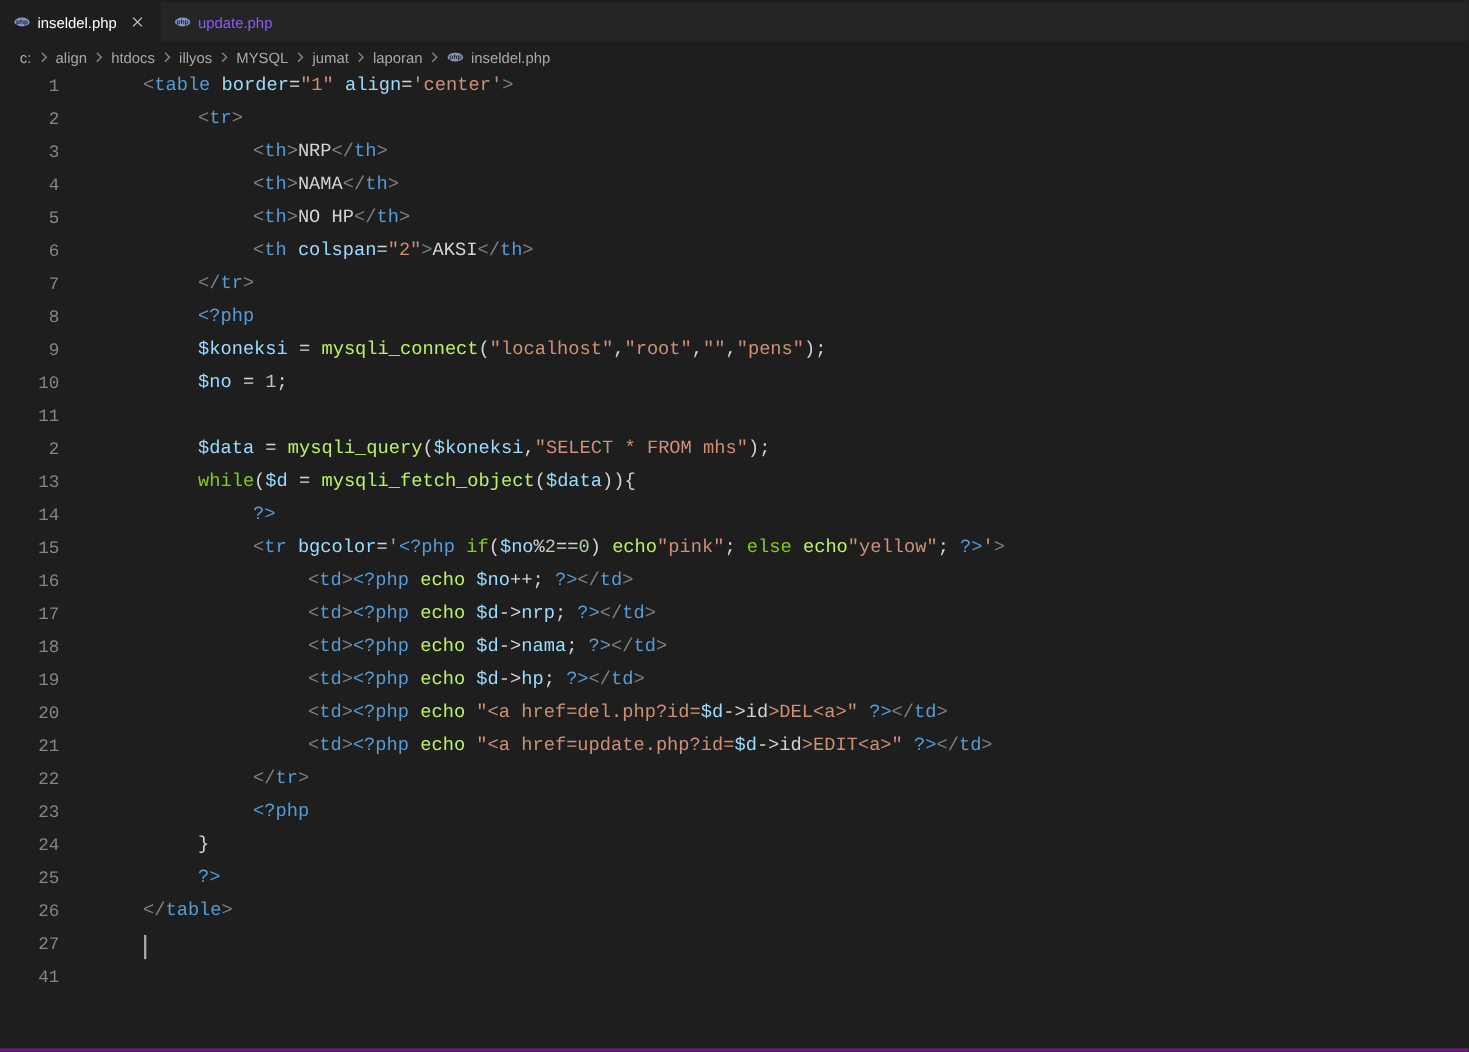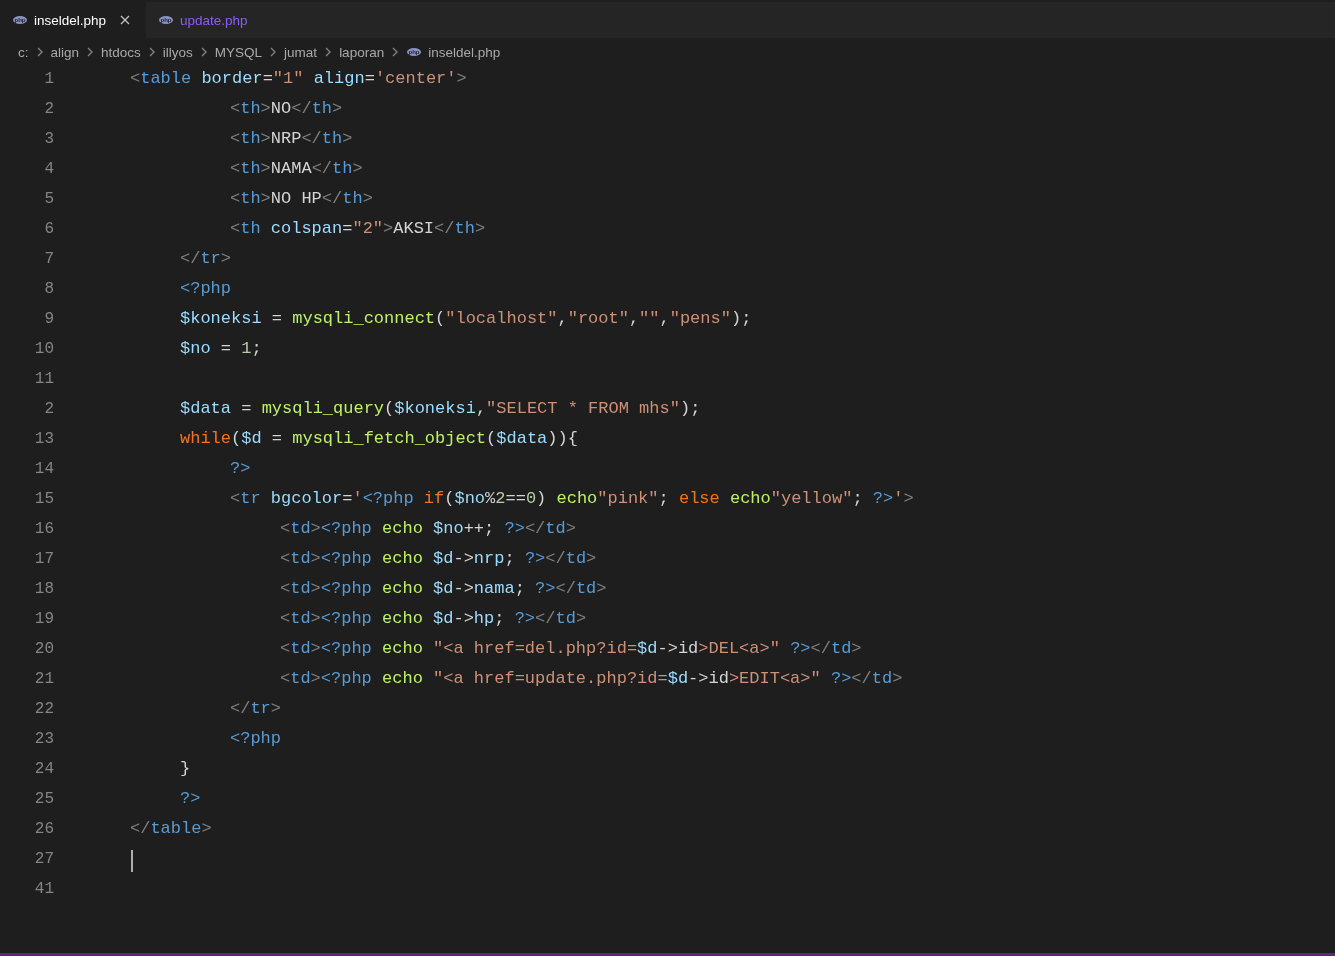--- a/index.html
+++ b/index.html
@@ -118,21 +118,21 @@
 }
 .tk-gray { color: #808080; }
 .tk-tag { color: #569cd6; }
 .tk-attr { color: #9cdcfe; }
 .tk-str { color: #ce9178; }
 .tk-text { color: #d4d4d4; }
 .tk-php-delim { color: #569cd6; }
 .tk-var { color: #9cdcfe; }
 .tk-num { color: #b5cea8; }
 .tk-func { color: #bef264; }
-.tk-kw { color: #f97316; }
+.tk-kw { color: #84cc16; }
 .tk-op { color: #d4d4d4; }
 .tk-semi { color: #d4d4d4; }
 .tk-prop { color: #9cdcfe; }
 .status-border {
   position: fixed;
   bottom: 0;
   left: 0;
   right: 0;
   height: 3px;
   background: #68217a;
@@ -253,21 +253,21 @@
       <div class="ln">22</div>
       <div class="ln">23</div>
       <div class="ln">24</div>
       <div class="ln">25</div>
       <div class="ln">26</div>
       <div class="ln">27</div>
       <div class="ln">41</div>
     </div>
   <div class="code-area">
 <div class="code-line"><span class="ig" style="width:50px"></span><span class="tk-gray">&lt;</span><span class="tk-tag">table</span> <span class="tk-attr">border</span><span class="tk-op">=</span><span class="tk-str">"1"</span> <span class="tk-attr">align</span><span class="tk-op">=</span><span class="tk-str">'center'</span><span class="tk-gray">&gt;</span></div>
-<div class="code-line"><span class="ig" style="width:50px"></span><span class="ig" style="width:50px"></span><span class="ig" style="width:50px"></span><span class="tk-gray">&lt;</span><span class="tk-tag">th</span><span class="tk-gray">&gt;</span><span class="tk-text">NO</span><span class="tk-gray">&lt;/</span><span class="tk-tag">th</span><span class="tk-gray">&gt;</span></div>
+<div class="code-line"><span class="ig" style="width:50px"></span><span class="ig" style="width:50px"></span><span class="tk-gray">&lt;</span><span class="tk-tag">tr</span><span class="tk-gray">&gt;</span></div>
 <div class="code-line"><span class="ig" style="width:50px"></span><span class="ig" style="width:50px"></span><span class="ig" style="width:50px"></span><span class="tk-gray">&lt;</span><span class="tk-tag">th</span><span class="tk-gray">&gt;</span><span class="tk-text">NRP</span><span class="tk-gray">&lt;/</span><span class="tk-tag">th</span><span class="tk-gray">&gt;</span></div>
 <div class="code-line"><span class="ig" style="width:50px"></span><span class="ig" style="width:50px"></span><span class="ig" style="width:50px"></span><span class="tk-gray">&lt;</span><span class="tk-tag">th</span><span class="tk-gray">&gt;</span><span class="tk-text">NAMA</span><span class="tk-gray">&lt;/</span><span class="tk-tag">th</span><span class="tk-gray">&gt;</span></div>
 <div class="code-line"><span class="ig" style="width:50px"></span><span class="ig" style="width:50px"></span><span class="ig" style="width:50px"></span><span class="tk-gray">&lt;</span><span class="tk-tag">th</span><span class="tk-gray">&gt;</span><span class="tk-text">NO HP</span><span class="tk-gray">&lt;/</span><span class="tk-tag">th</span><span class="tk-gray">&gt;</span></div>
 <div class="code-line"><span class="ig" style="width:50px"></span><span class="ig" style="width:50px"></span><span class="ig" style="width:50px"></span><span class="tk-gray">&lt;</span><span class="tk-tag">th</span> <span class="tk-attr">colspan</span><span class="tk-op">=</span><span class="tk-str">"2"</span><span class="tk-gray">&gt;</span><span class="tk-text">AKSI</span><span class="tk-gray">&lt;/</span><span class="tk-tag">th</span><span class="tk-gray">&gt;</span></div>
 <div class="code-line"><span class="ig" style="width:50px"></span><span class="ig" style="width:50px"></span><span class="tk-gray">&lt;/</span><span class="tk-tag">tr</span><span class="tk-gray">&gt;</span></div>
 <div class="code-line"><span class="ig" style="width:50px"></span><span class="ig" style="width:50px"></span><span class="tk-php-delim">&lt;?php</span></div>
 <div class="code-line"><span class="ig" style="width:50px"></span><span class="ig" style="width:50px"></span><span class="tk-var">$koneksi</span><span class="tk-op"> = </span><span class="tk-func">mysqli_connect</span><span class="tk-op">(</span><span class="tk-str">"localhost"</span><span class="tk-op">,</span><span class="tk-str">"root"</span><span class="tk-op">,</span><span class="tk-str">""</span><span class="tk-op">,</span><span class="tk-str">"pens"</span><span class="tk-op">)</span><span class="tk-semi">;</span></div>
 <div class="code-line"><span class="ig" style="width:50px"></span><span class="ig" style="width:50px"></span><span class="tk-var">$no</span><span class="tk-op"> = </span><span class="tk-num">1</span><span class="tk-semi">;</span></div>
 <div class="code-line"><span class="ig" style="width:50px"></span><span class="ig" style="width:50px"></span></div>
 <div class="code-line"><span class="ig" style="width:50px"></span><span class="ig" style="width:50px"></span><span class="tk-var">$data</span><span class="tk-op"> = </span><span class="tk-func">mysqli_query</span><span class="tk-op">(</span><span class="tk-var">$koneksi</span><span class="tk-op">,</span><span class="tk-str">"SELECT * FROM mhs"</span><span class="tk-op">)</span><span class="tk-semi">;</span></div>

